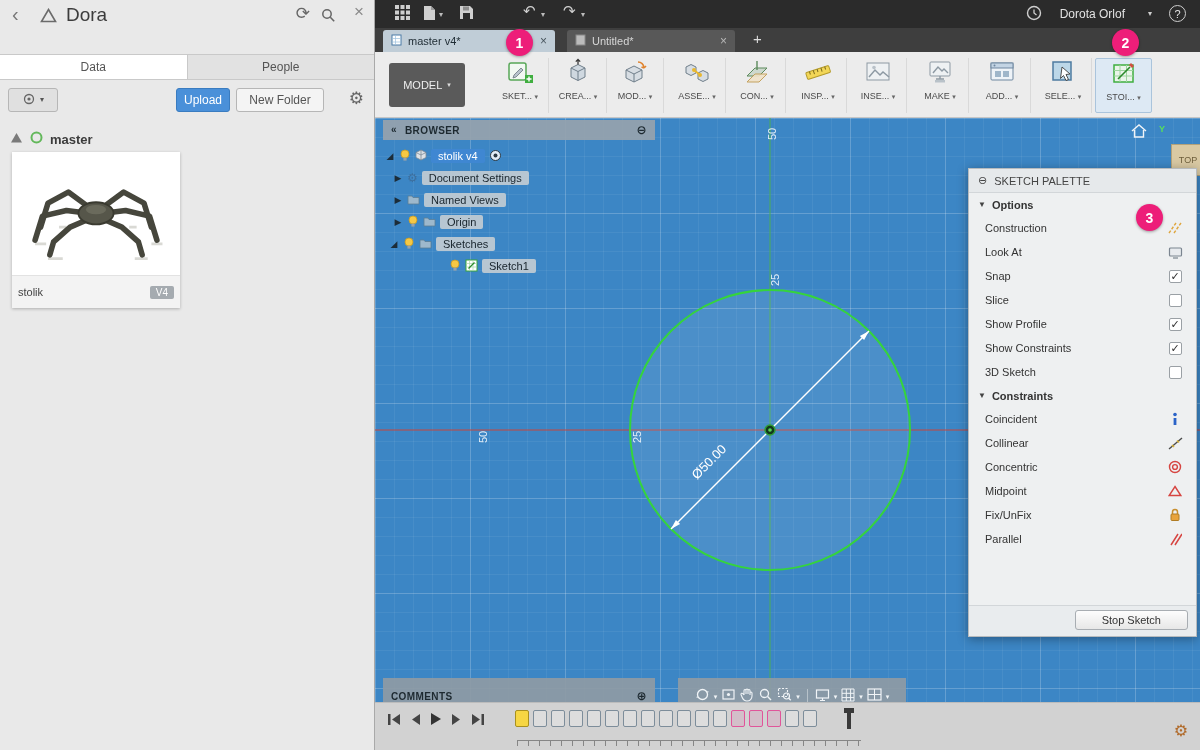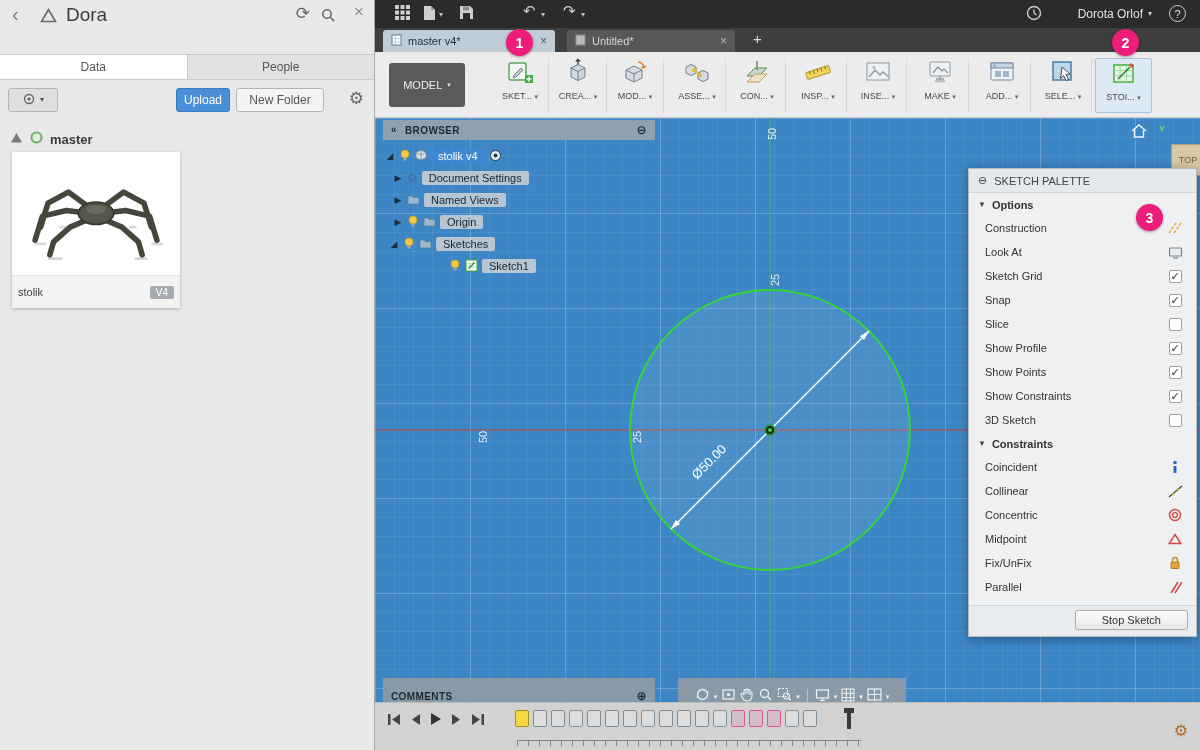--- a/index.html
+++ b/index.html
@@ -33,21 +33,21 @@
   .dp-card-name{font-size:11px;color:#444}
   .dp-ver{background:#a5abb0;color:#fff;font-size:10px;padding:1px 6px;border-radius:2px}
 
   
   .main{position:absolute;left:375px;top:0;width:825px;height:750px;background:#d2d2d2}
 
   
   .tb{position:absolute;top:0;left:0;right:0;height:28px;background:#2b2b2b}
   .tb .icon{position:absolute;top:5px;color:#cfcfcf}
   .tb-caret{position:absolute;top:10px;font-size:8px;color:#bbb}
-  .tb-user{position:absolute;right:48px;top:7px;font-size:12px;color:#e2e2e2;display:flex;gap:5px;align-items:center}
+  .tb-user{position:absolute;right:48px;top:7px;font-size:12px;color:#e2e2e2;display:flex;gap:23px;align-items:center}
   .tb-help{position:absolute;right:14px;top:5px;width:17px;height:17px;border:1px solid #cfcfcf;border-radius:50%;color:#e2e2e2;font-size:11px;display:flex;align-items:center;justify-content:center}
 
   
   .dtabs{position:absolute;top:28px;left:0;right:0;height:24px;background:#3e3e3e}
   .dtab{position:absolute;top:2px;height:22px;border-radius:3px 3px 0 0;display:flex;align-items:center;gap:6px;padding:0 8px;font-size:11px}
   .dtab.active{left:8px;width:172px;background:#c0cdd7;color:#1e2b33}
   .dtab.inactive{left:192px;width:168px;background:#585858;color:#d6d6d6}
   .dtab-close{margin-left:auto;opacity:.75;font-size:12px}
   .dtab-new{position:absolute;left:378px;top:2px;color:#ddd;font-size:15px}
 
@@ -552,45 +552,33 @@
         <div class="sp-row">
           <span>Look At</span>
           <span class="sp-ctrl icon">
               <svg width="15" height="13" viewBox="0 0 15 13">
                 <rect x="1.5" y="2" width="12" height="8" rx="1" fill="#e8ebee" stroke="#7b8590" stroke-width="1.2"></rect>
                 <path d="M5 12h5" stroke="#7b8590" stroke-width="1.2"></path>
               </svg>
             </span>
         </div>
         <div class="sp-row">
-          <span>Sketch Grid</span>
-          <span class="sp-ctrl">
-              <span class="sp-check on"></span>
-            </span>
-        </div>
-        <div class="sp-row">
           <span>Snap</span>
           <span class="sp-ctrl">
               <span class="sp-check on"></span>
             </span>
         </div>
         <div class="sp-row">
           <span>Slice</span>
           <span class="sp-ctrl">
               <span class="sp-check"></span>
             </span>
         </div>
         <div class="sp-row">
           <span>Show Profile</span>
-          <span class="sp-ctrl">
-              <span class="sp-check on"></span>
-            </span>
-        </div>
-        <div class="sp-row">
-          <span>Show Points</span>
           <span class="sp-ctrl">
               <span class="sp-check on"></span>
             </span>
         </div>
         <div class="sp-row">
           <span>Show Constraints</span>
           <span class="sp-ctrl">
               <span class="sp-check on"></span>
             </span>
         </div>

